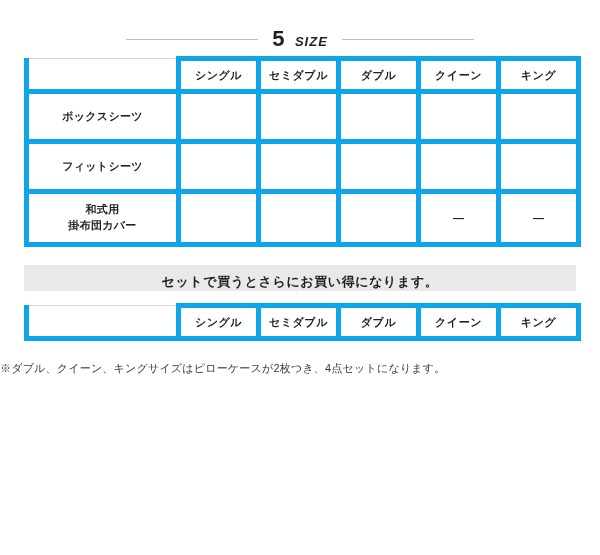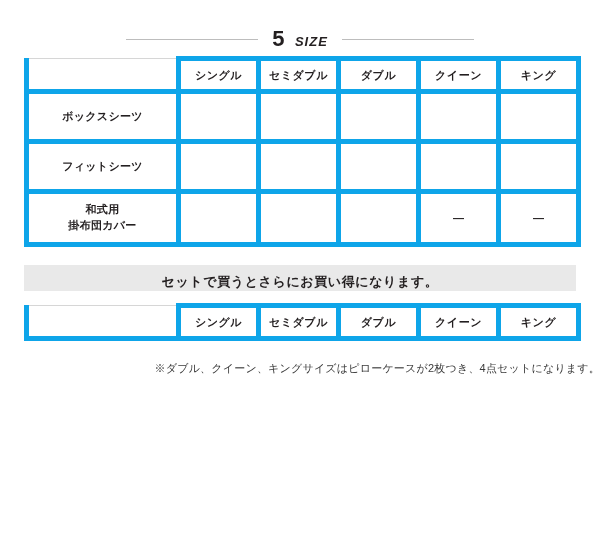--- a/index.html
+++ b/index.html
@@ -119,21 +119,21 @@
     font-size: 13px;
     font-weight: bold;
     letter-spacing: 0.6px;
     color: #231f20;
   }
   .gap-after-banner { height: 12px; }
 
   
   .footnote {
     margin-top: 20px;
-    text-align: right;
+    text-align: left;
     font-size: 11px;
     color: #3a3a3a;
     letter-spacing: 0.2px;
   }
 </style>
 </head>
 <body>
 
 <div class="page">
 

